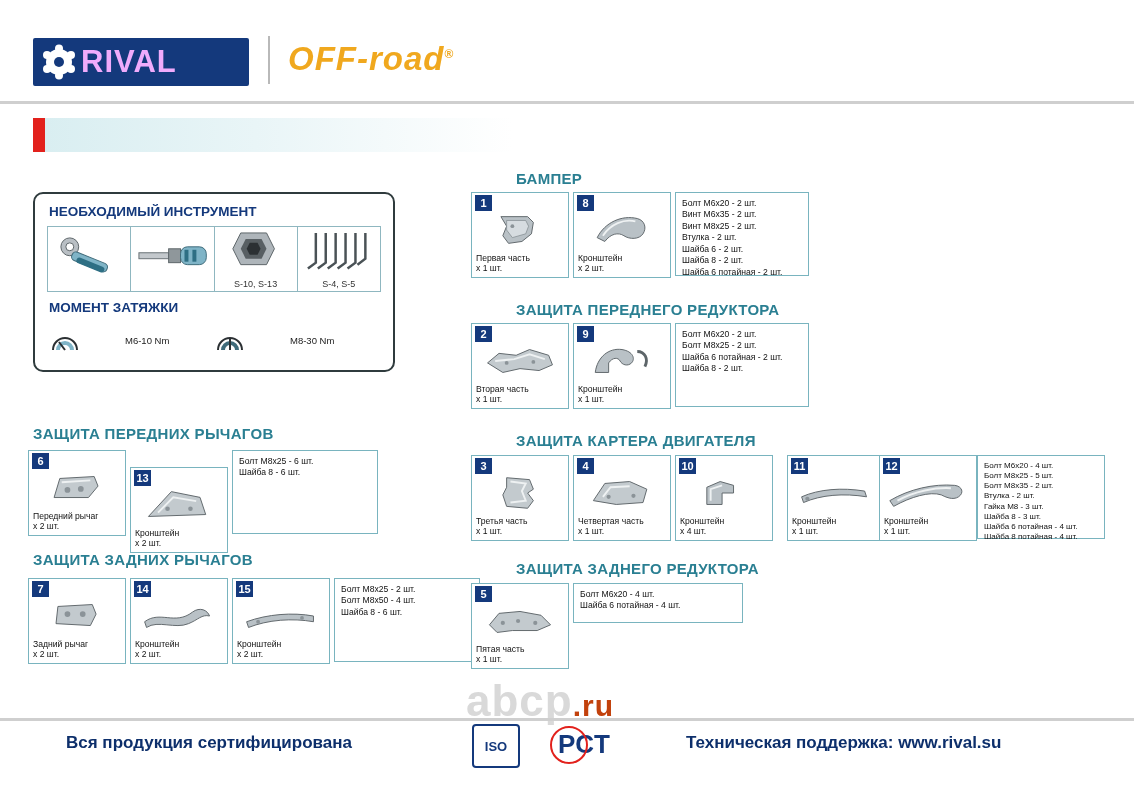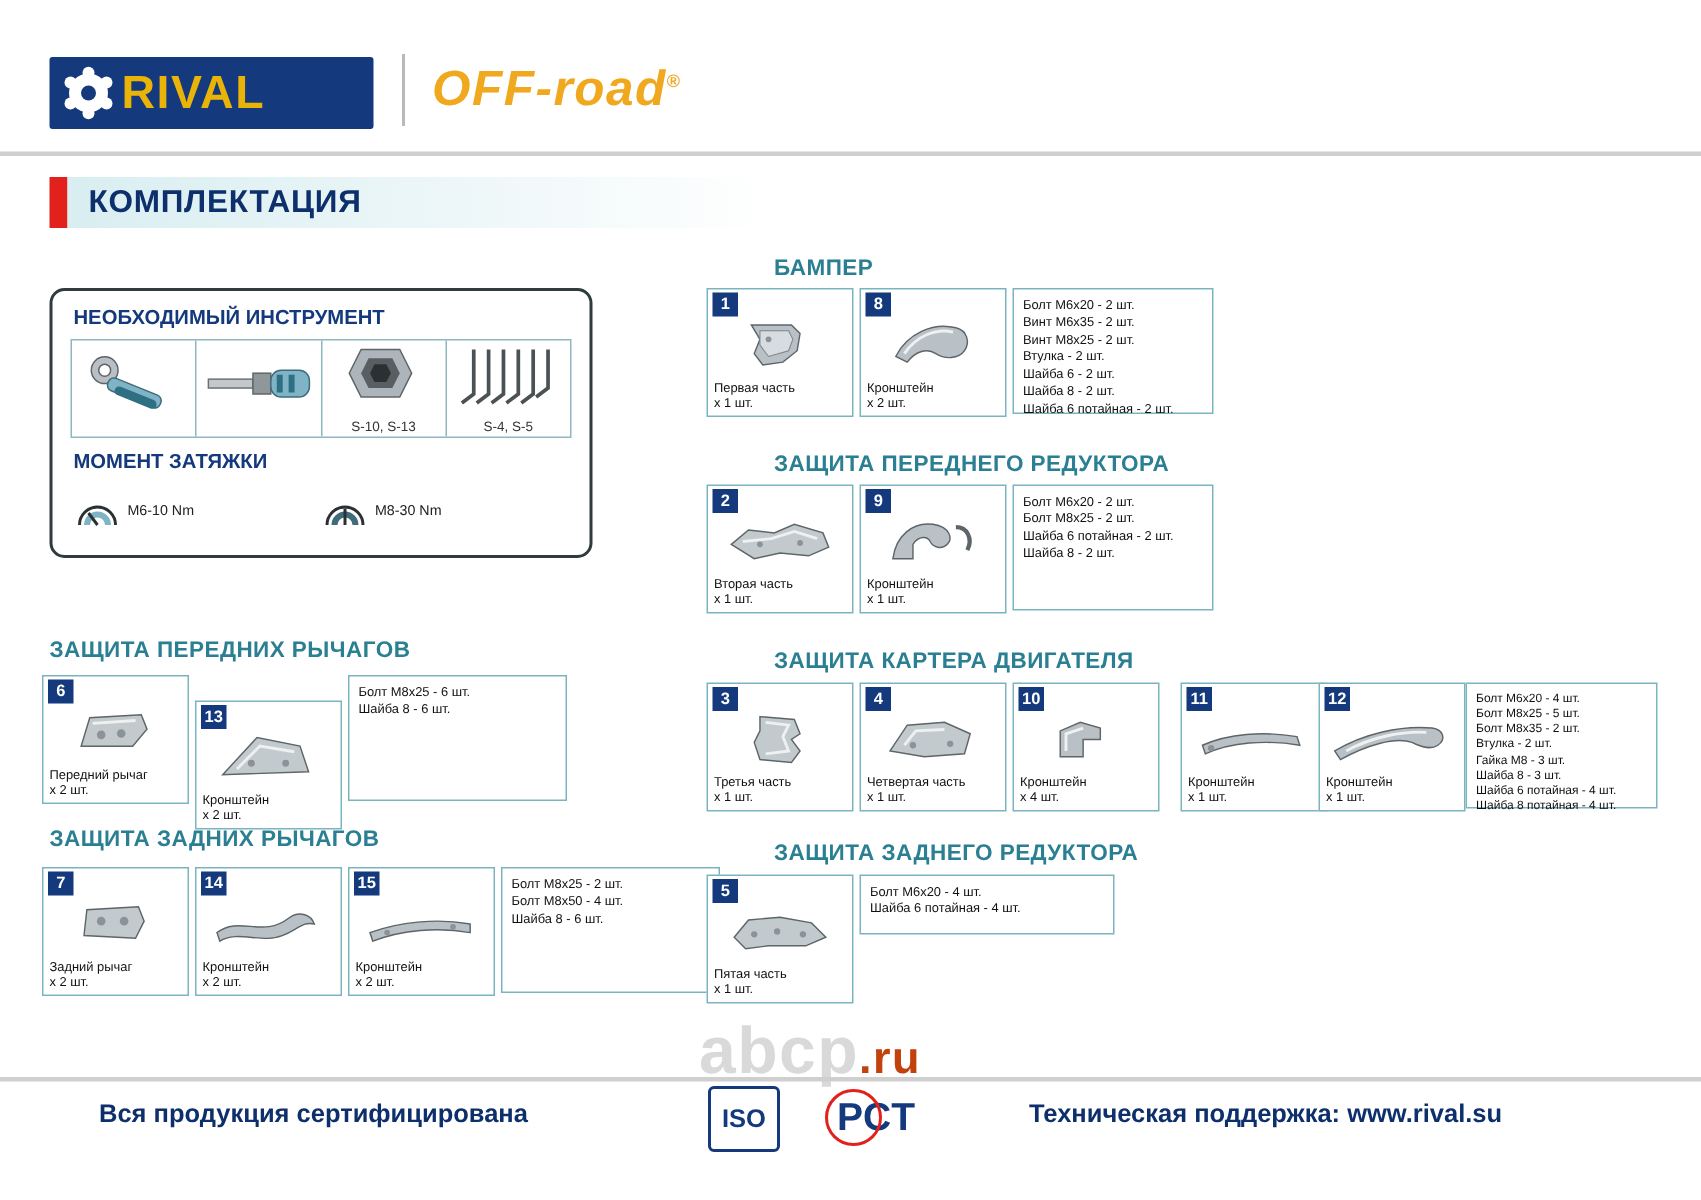--- a/index.html
+++ b/index.html
@@ -19,21 +19,21 @@
     position:absolute;left:33px;top:38px;width:212px;height:44px;
     background:#14397c;border:2px solid #14397c;border-radius:2px;
     display:flex;align-items:center;
   }
   .logo-rival .gear{
     width:36px;height:36px;margin-left:6px;position:relative;
     flex:0 0 auto;
   }
   .logo-rival .gear svg{display:block;}
   .logo-rival .word{
-    color:#eab308;font-size:31px;font-weight:bold;letter-spacing:1px;
+    color:#f0abfc;font-size:31px;font-weight:bold;letter-spacing:1px;
     margin-left:4px;font-family:"Liberation Sans", sans-serif;
   }
   .logo-div{position:absolute;left:268px;top:36px;width:2px;height:48px;background:#b9b9b9;}
   .logo-off{
     position:absolute;left:288px;top:40px;
     color:#f0a81e;font-size:33px;font-style:italic;font-weight:bold;
     letter-spacing:1px;font-family:"Liberation Sans", sans-serif;
   }
   .logo-off .reg{font-size:12px;vertical-align:super;font-style:normal;}
   .header-rule{position:absolute;left:0;top:101px;width:1134px;height:3px;background:#cfcfcf;}
@@ -69,21 +69,21 @@
     border:1px solid #8fb7c0;display:flex;
   }
   .tool-cell{flex:1;border-right:1px solid #8fb7c0;position:relative;}
   .tool-cell:last-child{border-right:none;}
   .tool-cap{
     position:absolute;bottom:2px;left:0;width:100%;text-align:center;
     font-size:9px;color:#333;
   }
   .torque-title{position:absolute;left:14px;top:106px;font-size:13.5px;font-weight:bold;color:#14397c;}
   .torque-row{position:absolute;left:14px;top:128px;width:330px;height:36px;display:flex;}
-  .torque-item{flex:1;display:flex;align-items:center;}
+  .torque-item{flex:1;display:flex;align-items:center;gap:40px;}
   .torque-item .lbl{font-size:9.5px;color:#222;margin-left:4px;white-space:nowrap;}
 
   
   .card{
     position:absolute;border:1px solid #79b4bf;background:#ffffff;
   }
   .card .num{
     position:absolute;left:3px;top:2px;width:17px;height:16px;
     background:#14397c;color:#fff;font-size:11px;font-weight:bold;
     display:flex;align-items:center;justify-content:center;
@@ -111,21 +111,21 @@
   .wm .ru{font-size:30px;color:#c2410c;font-weight:bold;}
 
   
   .footer-rule{position:absolute;left:0;top:718px;width:1134px;height:3px;background:#cfcfcf;}
   .footer-left{position:absolute;left:66px;top:733px;font-size:17px;font-weight:bold;color:#0d2f6b;}
   .footer-right{position:absolute;left:686px;top:733px;font-size:17px;font-weight:bold;color:#0d2f6b;}
   .iso{
     position:absolute;left:472px;top:724px;width:44px;height:40px;
     border:2px solid #14397c;border-radius:4px;
     display:flex;align-items:center;justify-content:center;
-    font-size:17px;font-weight:bold;color:#14397c;
+    font-size:13px;font-weight:bold;color:#14397c;
   }
   .pct{
     position:absolute;left:548px;top:724px;width:72px;height:40px;
     display:flex;align-items:center;justify-content:center;
     font-size:26px;font-weight:bold;color:#14397c;
   }
   .pct .circ{
     position:absolute;left:2px;top:2px;width:34px;height:34px;
     border:2px solid #e2211c;border-radius:50%;
   }
@@ -152,21 +152,20 @@
       <span class="word">RIVAL</span>
     </div>
     <div class="logo-div"></div>
     <div class="logo-off"><span>OFF-road</span><span class="reg">®</span></div>
     <div class="header-rule"></div>
   </div>
 
   <div class="title-band">
     <div class="bar"></div>
     <div class="fill"></div>
-    <div class="txt">КОМПЛЕКТАЦИЯ</div>
   </div>
 
   <div class="tool-panel">
     <div class="tool-title">НЕОБХОДИМЫЙ ИНСТРУМЕНТ</div>
     <div class="tool-row">
 
       <div class="tool-cell">
         <svg viewBox="0 0 83 64">
           <circle cx="22" cy="20" r="9" fill="#b9bfc4" stroke="#5d6569"></circle>
           <circle cx="22" cy="20" r="4" fill="#ffffff" stroke="#5d6569"></circle>

